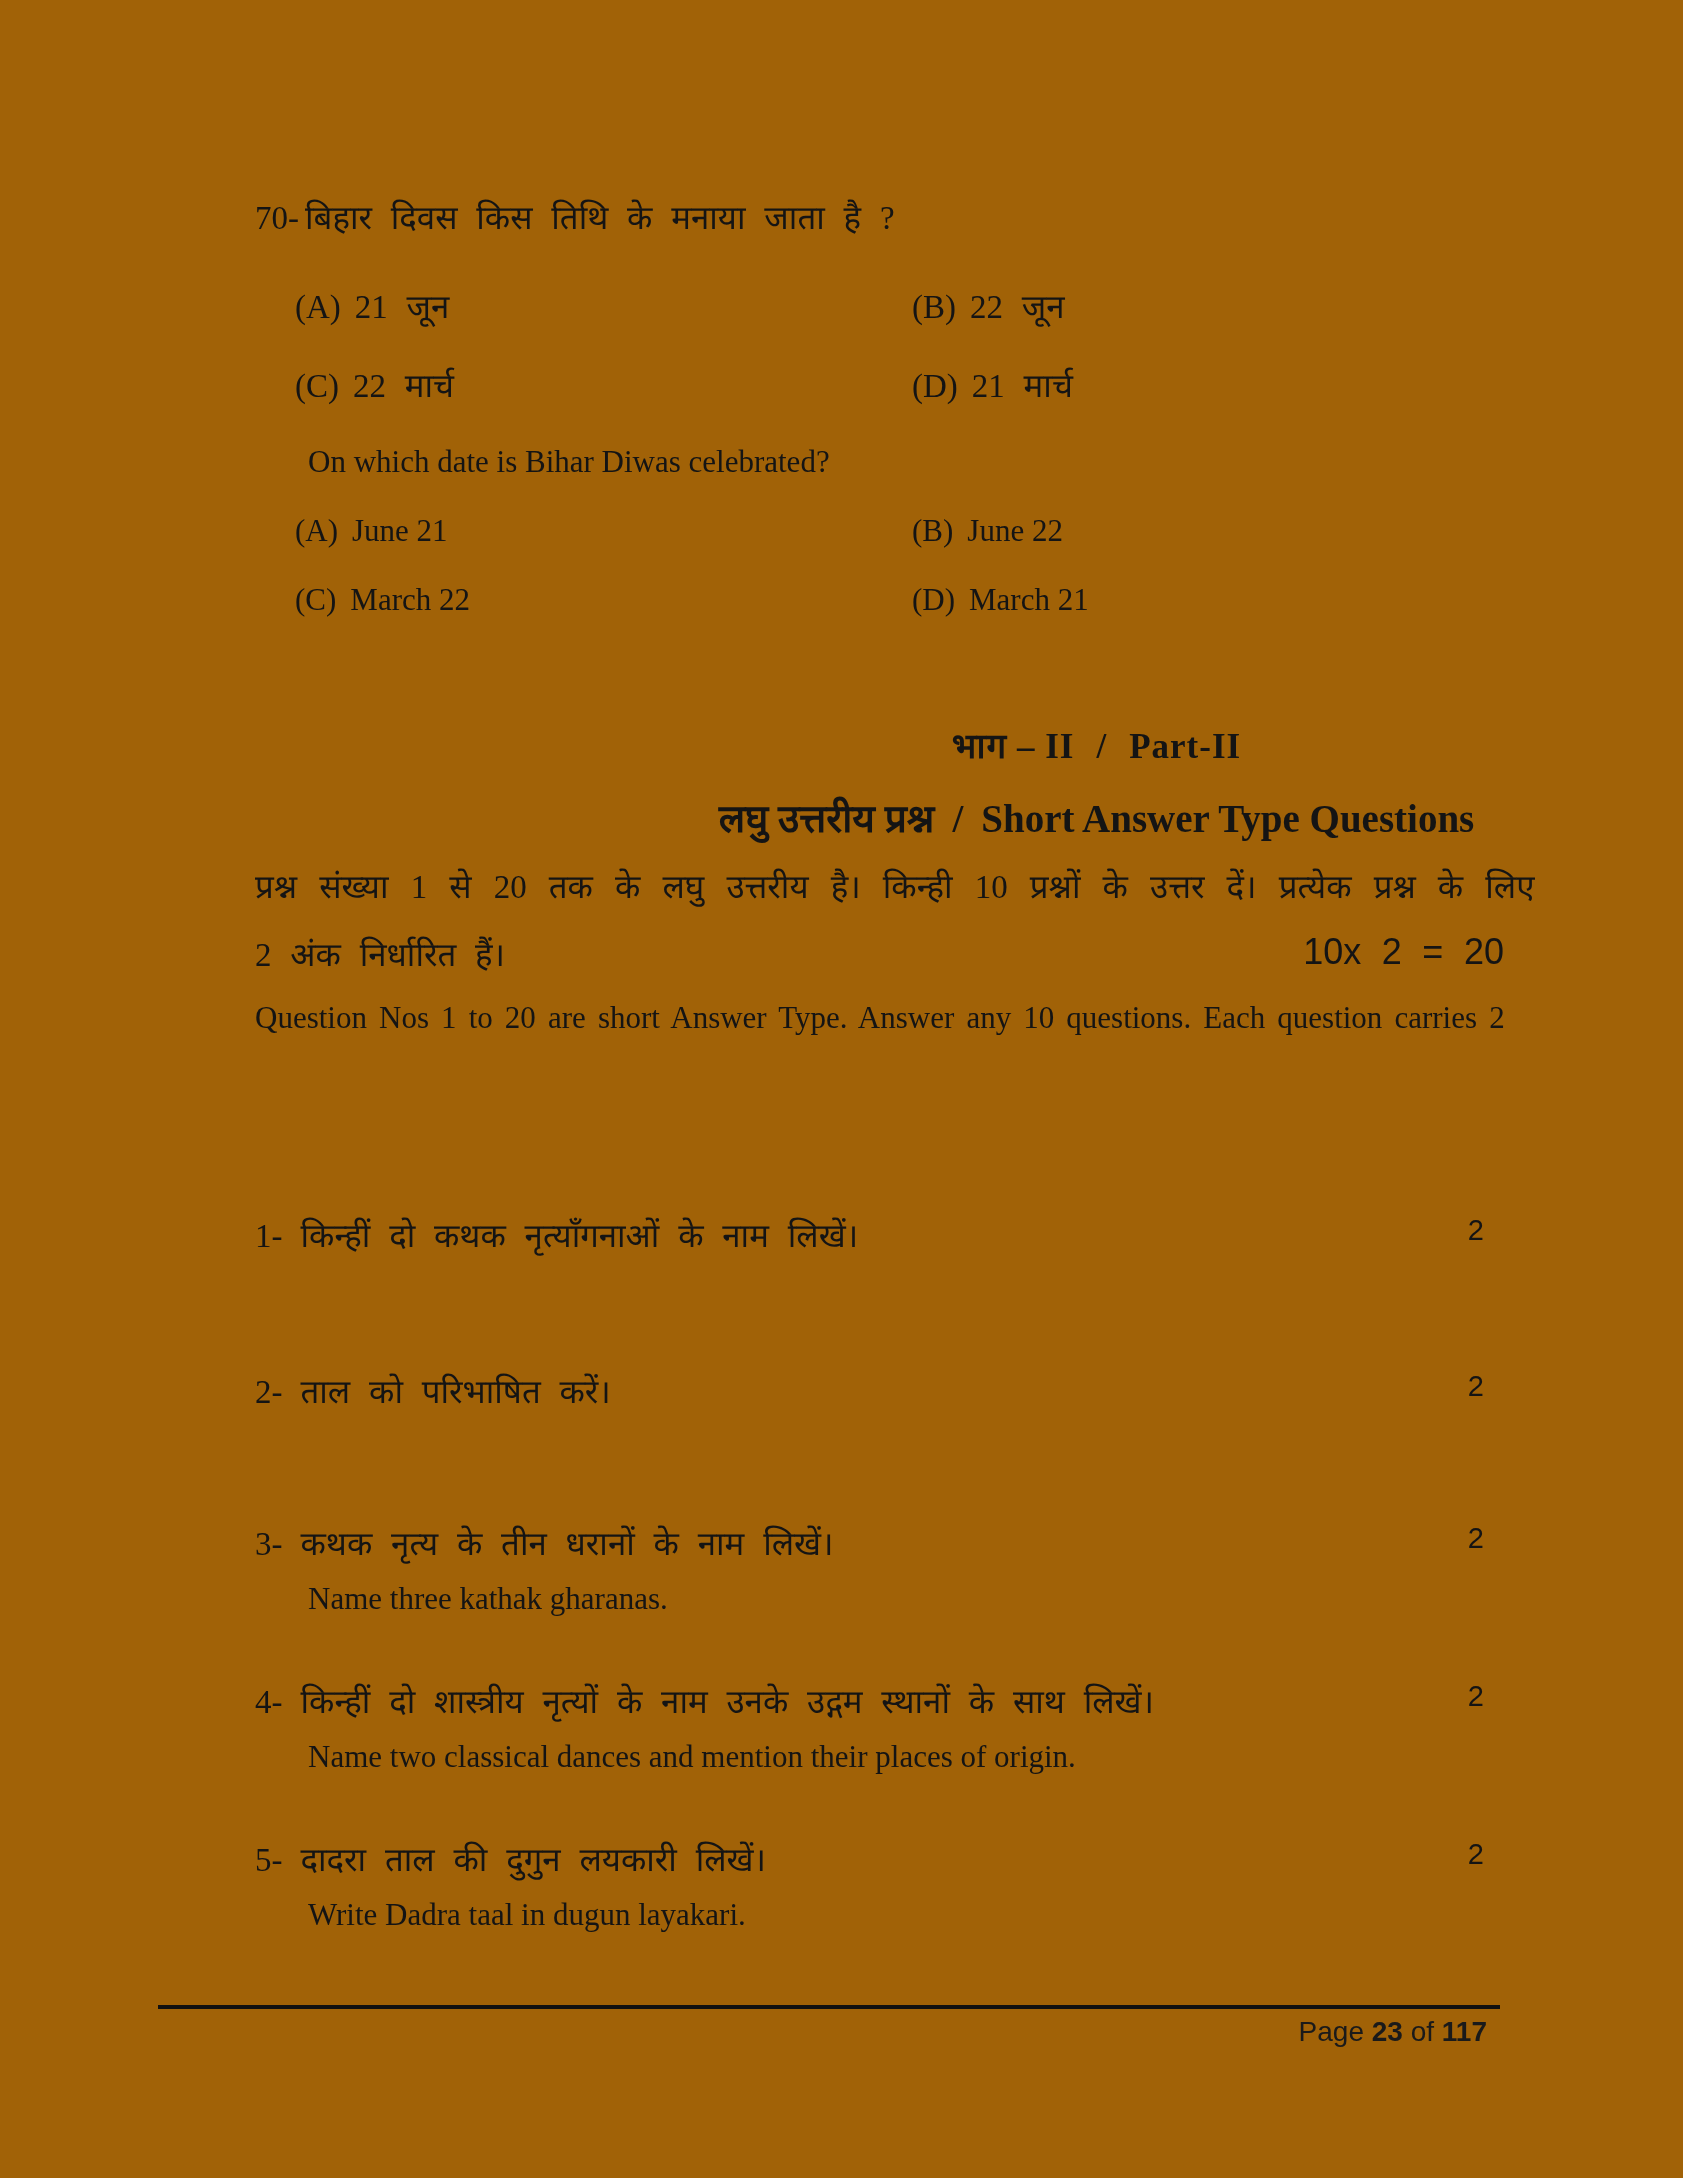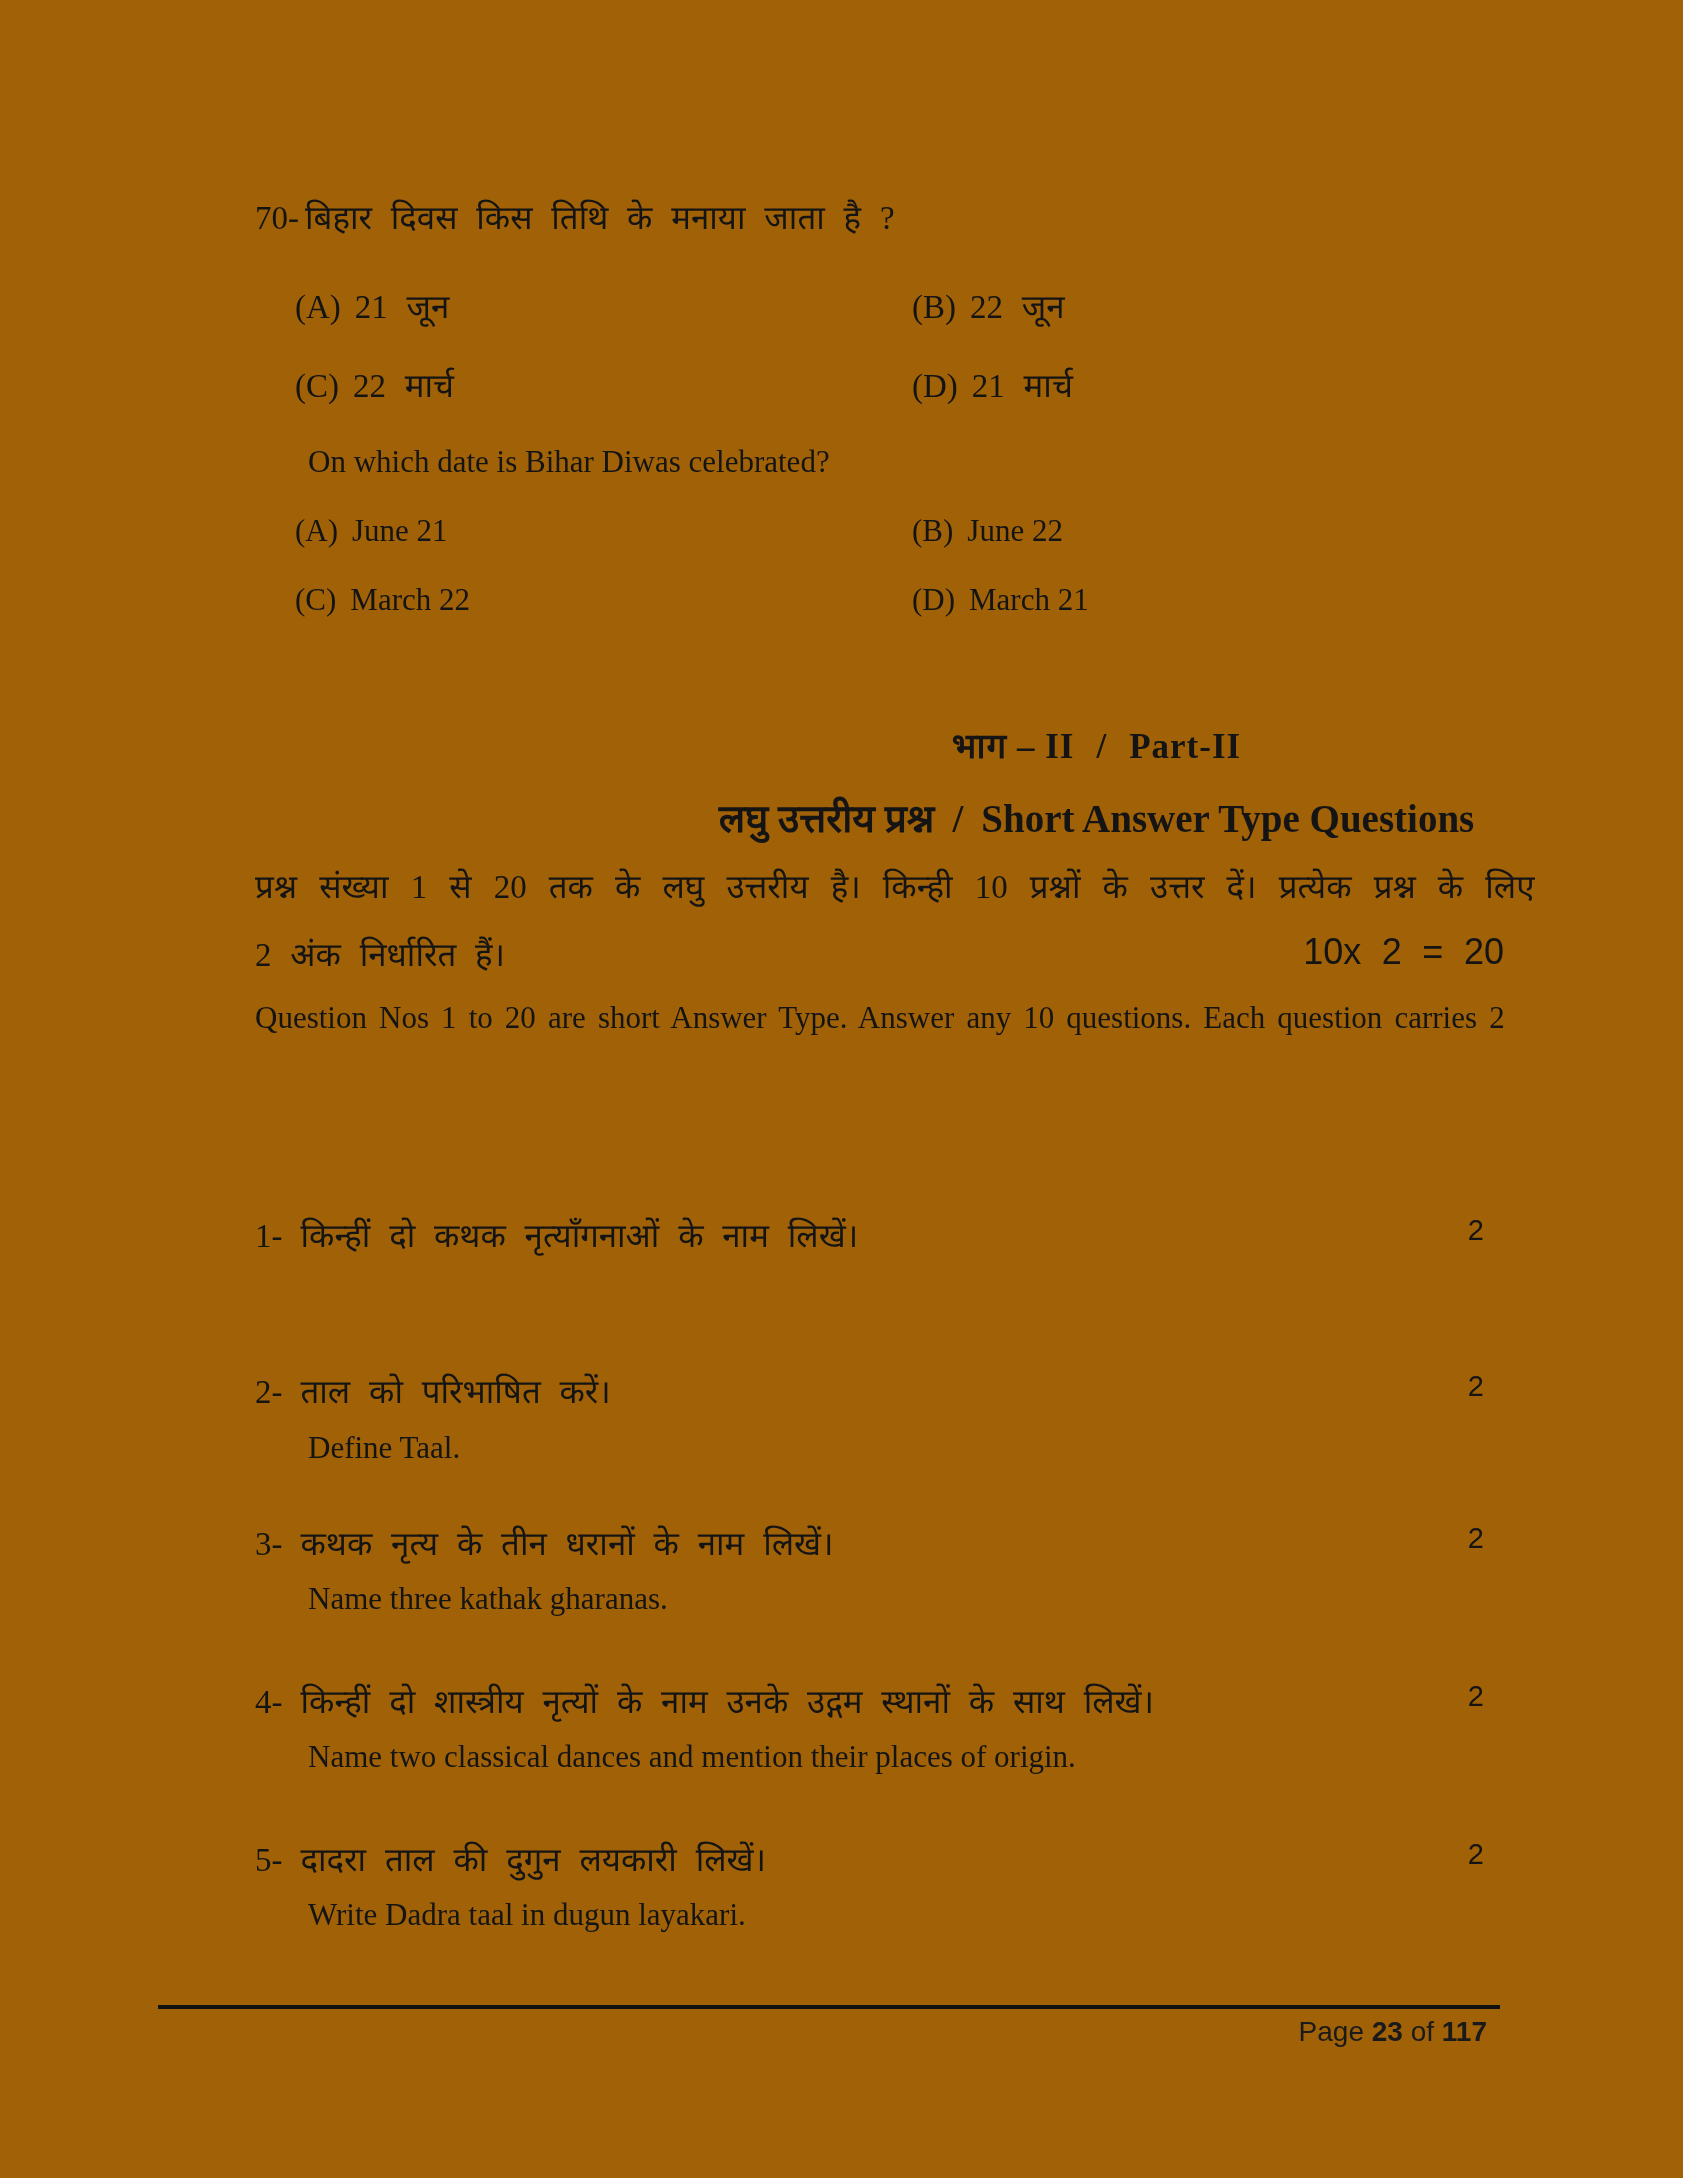--- a/index.html
+++ b/index.html
@@ -83,23 +83,20 @@
 
   <div class="content abs hi" style="top:1212px;height:50px;">
     <span class="qnum-sp">1-</span><span>किन्हीं दो कथक नृत्याँगनाओं के नाम लिखें।</span>
     <span class="q-mark">2</span>
   </div>
 
   <div class="content abs hi" style="top:1368px;height:50px;">
     <span class="qnum-sp">2-</span><span>ताल को परिभाषित करें।</span>
     <span class="q-mark">2</span>
   </div>
-  <div class="content abs" style="top:1430px;height:46px;">
-    <span class="indent en">Define Taal.</span>
-  </div>
 
   <div class="content abs hi" style="top:1520px;height:50px;">
     <span class="qnum-sp">3-</span><span>कथक नृत्य के तीन धरानों के नाम लिखें।</span>
     <span class="q-mark">2</span>
   </div>
   <div class="content abs" style="top:1581px;height:46px;">
     <span class="indent en">Name three kathak gharanas.</span>
   </div>
 
   <div class="content abs hi" style="top:1678px;height:50px;">

